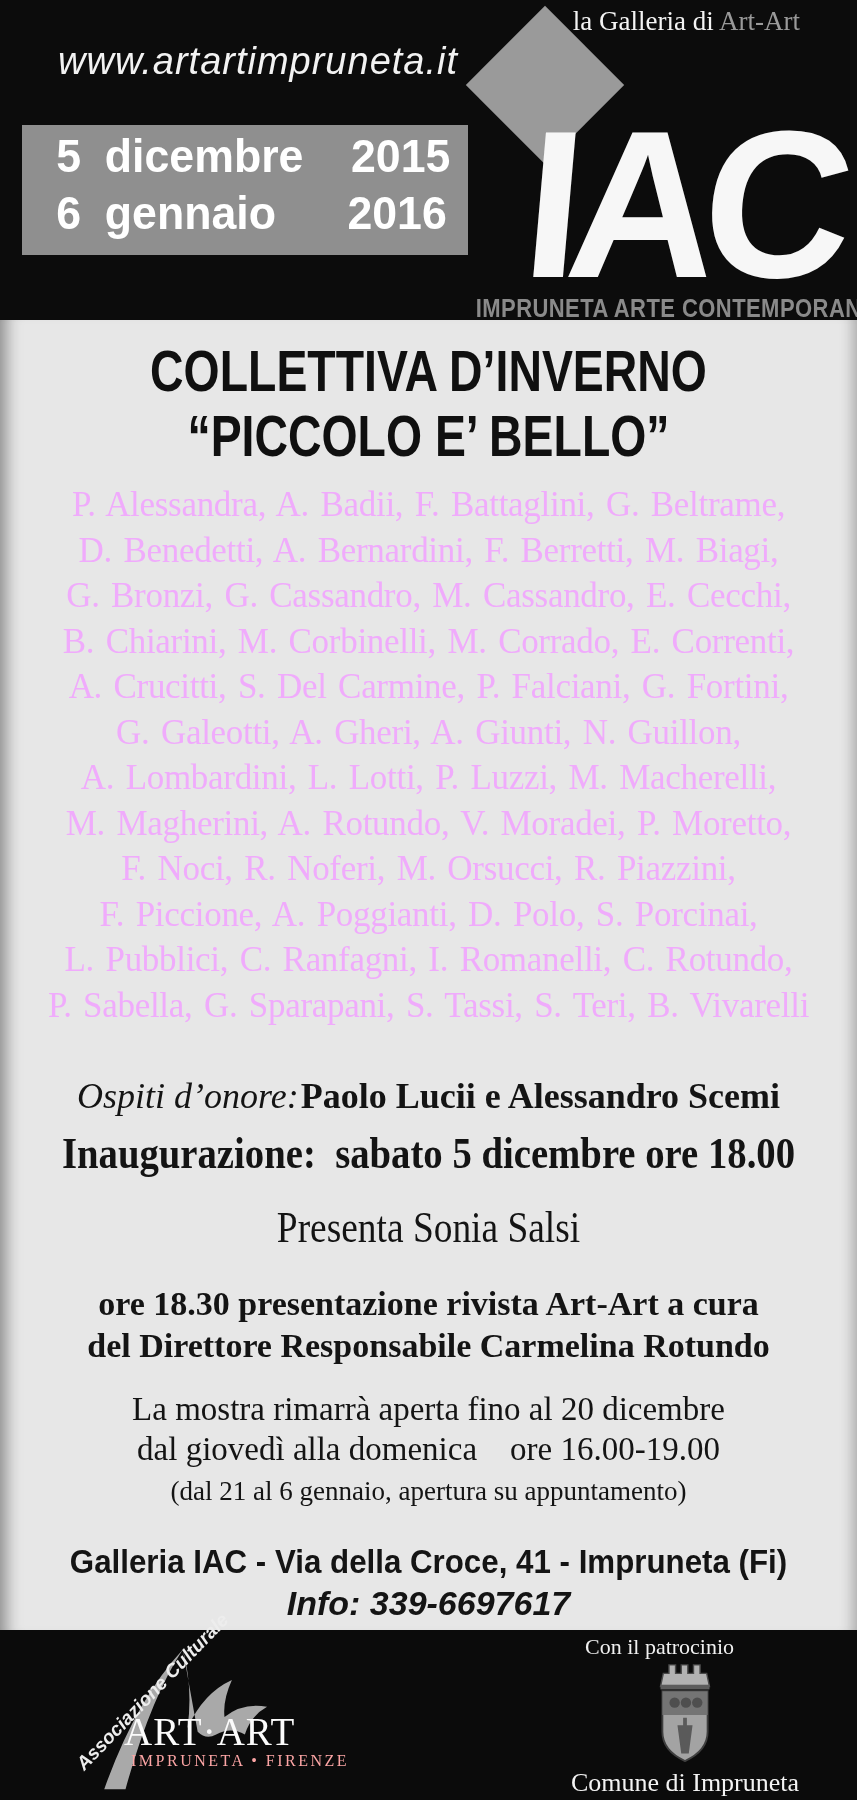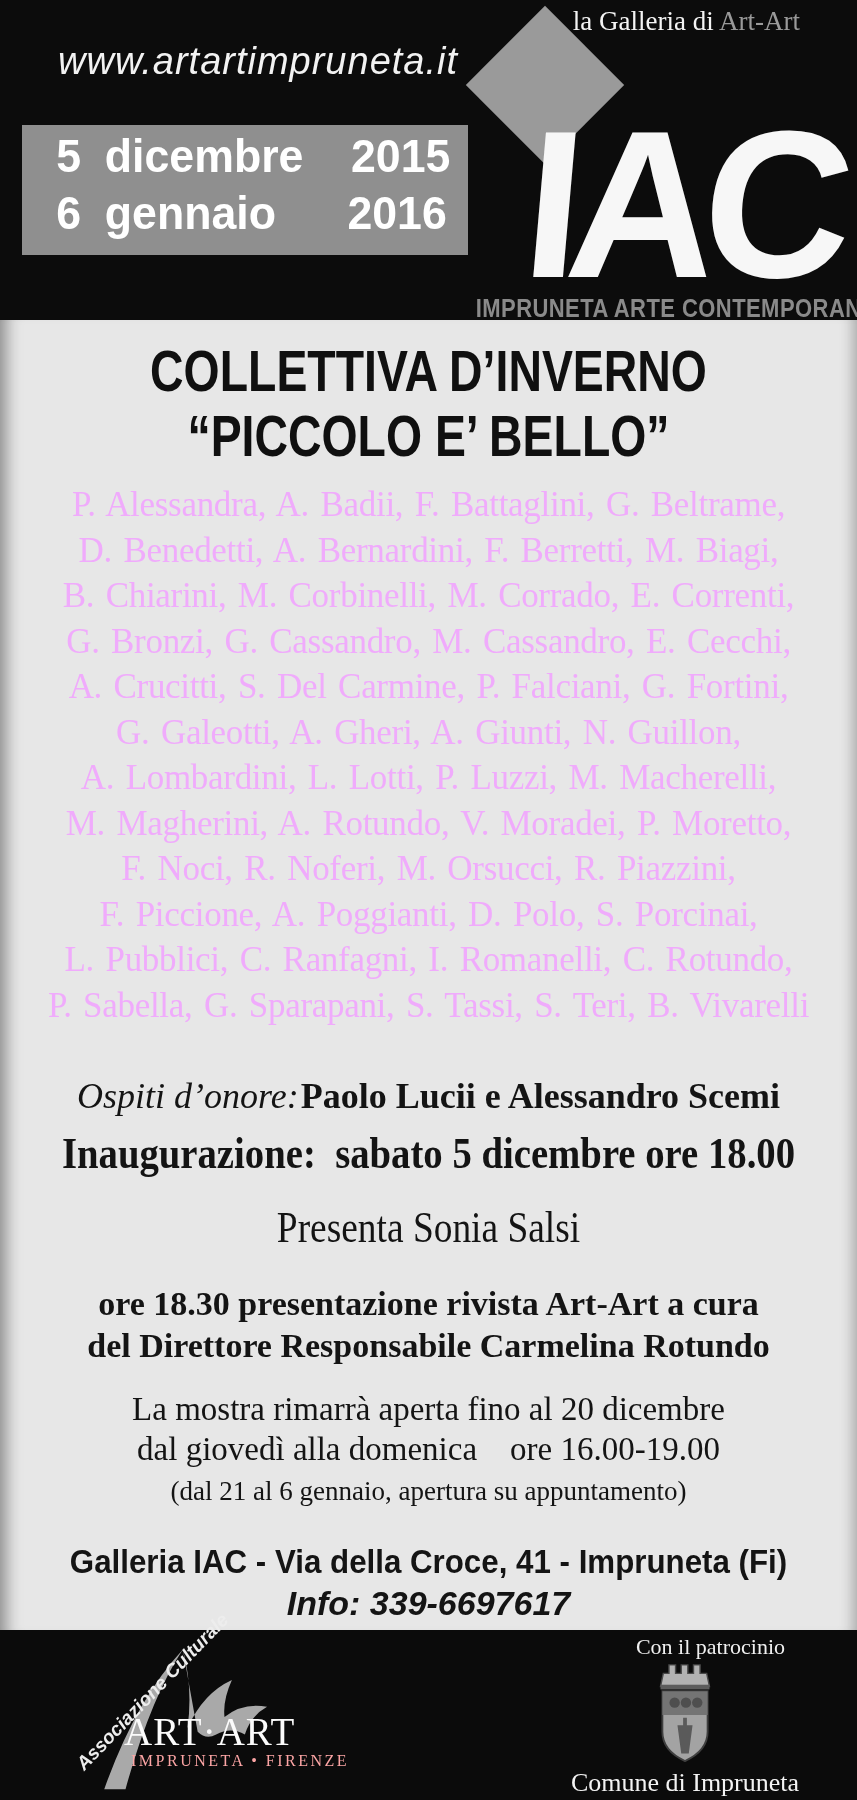--- a/index.html
+++ b/index.html
@@ -92,21 +92,21 @@
   .swoosh{position:absolute;left:95px;top:1642px;}
   .artart-name{
     position:absolute;left:124px;top:1709px;
     font-family:Liberation Serif, serif;font-size:39px;letter-spacing:1px;color:#fbfbfb;white-space:nowrap;
   }
   .artart-cities{
     position:absolute;left:131px;top:1752px;
     font-family:"Liberation Serif",serif;font-size:16px;letter-spacing:2.5px;color:#fca5a5;white-space:nowrap;
   }
   .patronage-label{
-    position:absolute;left:585px;top:1634px;width:200px;text-align:right;
+    position:absolute;left:585px;top:1634px;width:200px;text-align:left;
     font-family:"Liberation Serif",serif;font-size:22px;color:#f0f0f0;white-space:nowrap;
   }
   .crest{position:absolute;left:652px;top:1658px;}
   .patronage-org{
     position:absolute;left:560px;top:1768px;width:250px;text-align:center;
     font-family:"Liberation Serif",serif;font-size:26px;color:#f3f3f3;white-space:nowrap;
   }
 </style>
 </head>
 <body>
@@ -125,22 +125,22 @@
   </div>
 
   <div class="body-light"></div>
 
   <div class="center-line title-line" id="title1">COLLETTIVA D’INVERNO</div>
   <div class="center-line title-line" id="title2">“PICCOLO E’ BELLO”</div>
 
   <div class="artists">
     <div>P. Alessandra, A. Badii, F. Battaglini, G. Beltrame,</div>
     <div>D. Benedetti, A. Bernardini, F. Berretti, M. Biagi,</div>
+    <div>G. Bronzi, G. Cassandro, M. Cassandro, E. Cecchi,</div>
     <div>B. Chiarini, M. Corbinelli, M. Corrado, E. Correnti,</div>
-    <div>G. Bronzi, G. Cassandro, M. Cassandro, E. Cecchi,</div>
     <div>A. Crucitti, S. Del Carmine, P. Falciani, G. Fortini,</div>
     <div>G. Galeotti, A. Gheri, A. Giunti, N. Guillon,</div>
     <div>A. Lombardini, L. Lotti, P. Luzzi, M. Macherelli,</div>
     <div>M. Magherini, A. Rotundo, V. Moradei, P. Moretto,</div>
     <div>F. Noci, R. Noferi, M. Orsucci, R. Piazzini,</div>
     <div>F. Piccione, A. Poggianti, D. Polo, S. Porcinai,</div>
     <div>L. Pubblici, C. Ranfagni, I. Romanelli, C. Rotundo,</div>
     <div>P. Sabella, G. Sparapani, S. Tassi, S. Teri, B. Vivarelli</div>
   </div>
 

